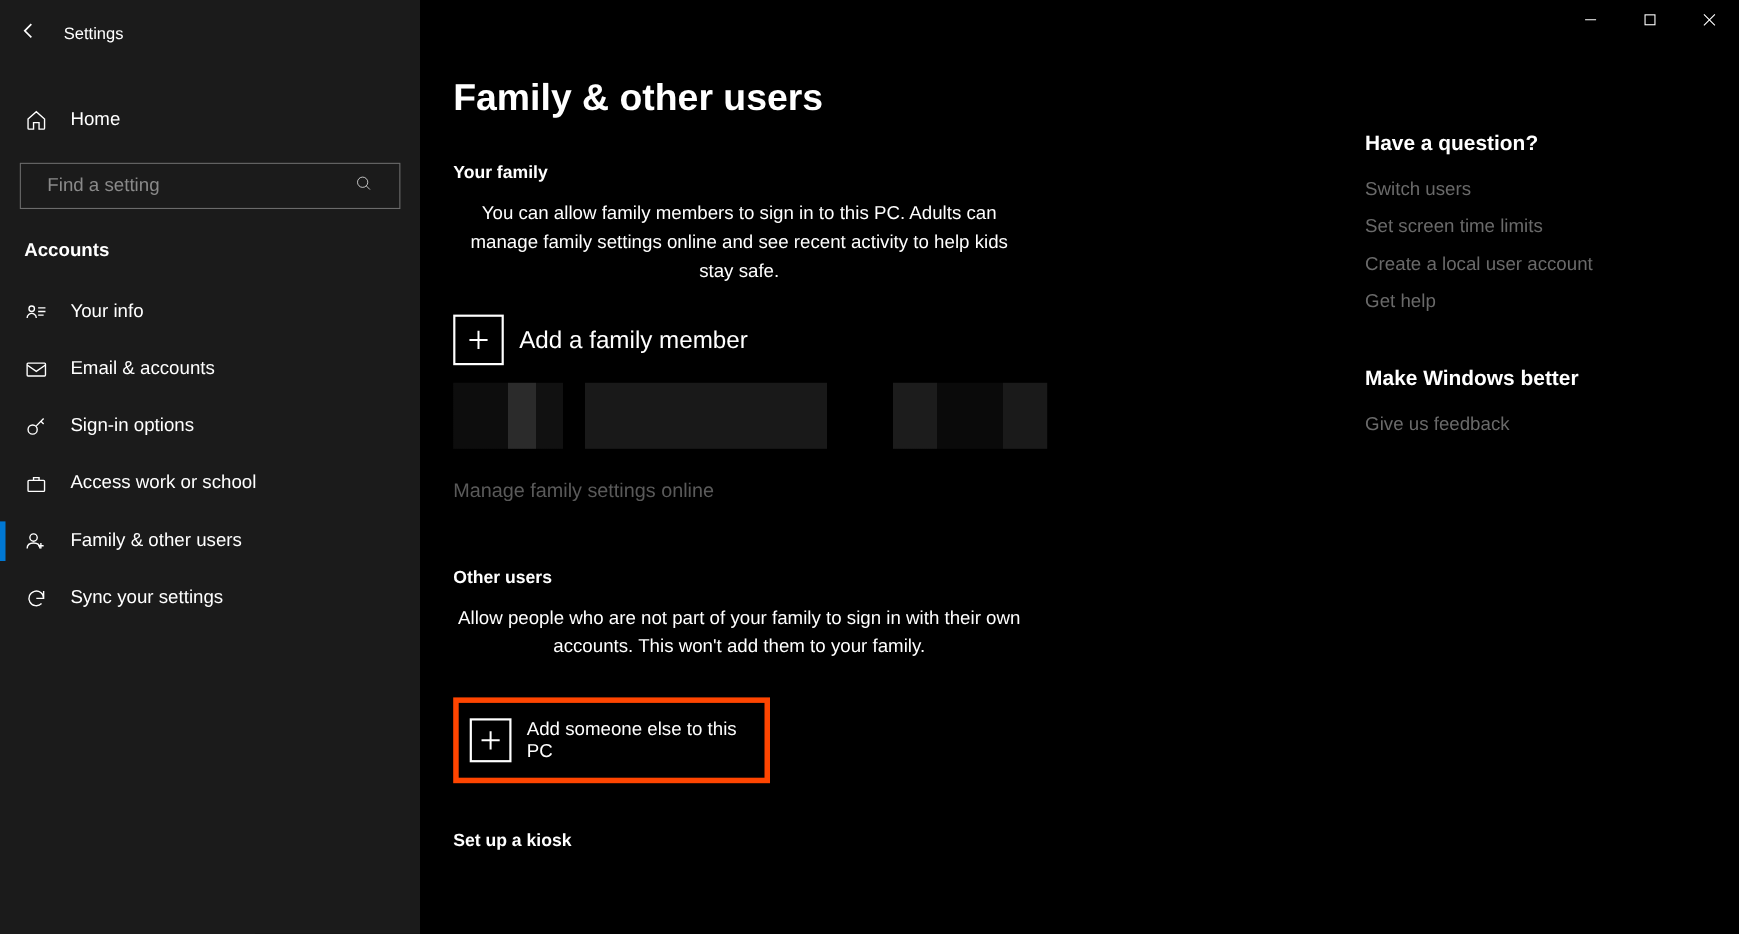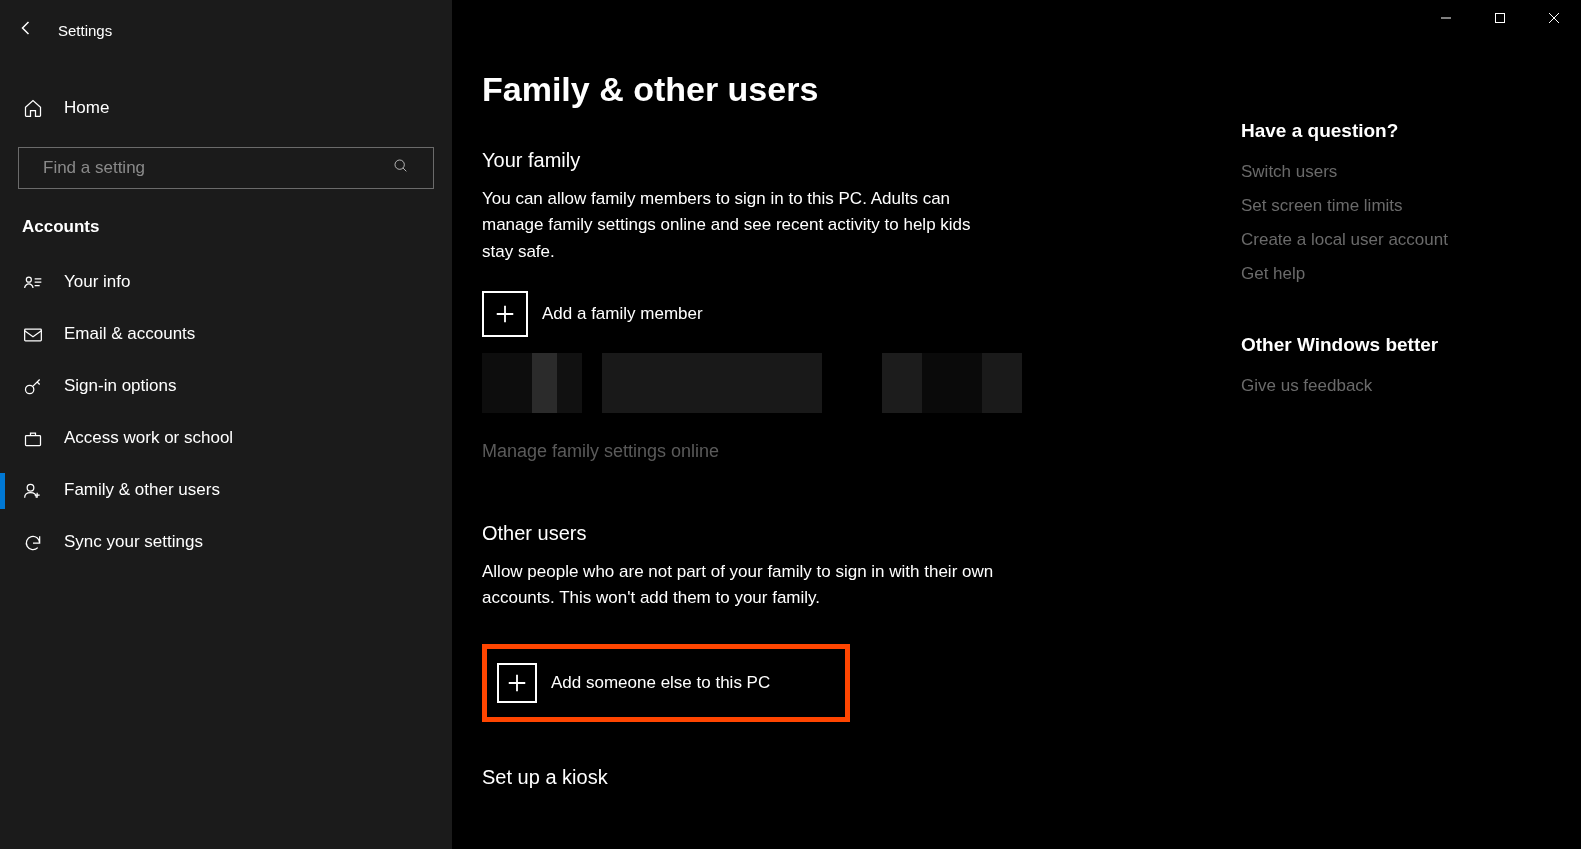--- a/index.html
+++ b/index.html
@@ -1,50 +1,50 @@
 <!DOCTYPE html>
 <html><head>
 <meta charset="utf-8">
 <style>
   * { margin:0; padding:0; box-sizing:border-box; font-family:"Segoe UI",sans-serif; }
   html,body { width:1581px; height:849px; background:#000; color:#fff; overflow:hidden; }
   .window { width:100%; height:100%; display:flex; position:relative; }
-  .sidebar { width:452px; background:#1b1b1b; height:100%; padding-top:10px; }
+  .sidebar { width:382px; background:#1b1b1b; height:100%; padding-top:10px; }
   .titlebar { display:flex; align-items:center; gap:22px; padding:9px 18px 12px; }
   .back svg { width:18px; height:18px; }
   .app-title { font-size:15px; font-weight:400; color:#fff; }
   .home-row { display:flex; align-items:center; gap:20px; padding:14px 22px; margin-top:30px; cursor:pointer; }
   .home-row .lbl { font-size:17px; }
   .search-wrap { margin:14px 18px 0; }
   .search { display:flex; align-items:center; border:1.5px solid #6b6b6b; background:#1b1b1b; height:42px; padding:0 24px; }
   .search input { flex:1; background:transparent; border:none; outline:none; color:#fff; font-size:17px; }
   .search input::placeholder { color:#8a8a8a; }
   .search svg { width:16px; height:16px; }
   .cat-label { font-size:17px; font-weight:700; padding:28px 22px 20px; }
   .nav-item { display:flex; align-items:flex-start; gap:20px; padding:15px 22px; cursor:pointer; position:relative; font-size:17px; }
   .nav-item.sel::before { content:""; position:absolute; left:0; top:8px; bottom:8px; width:5px; background:#0078d4; }
   .icon { width:22px; height:22px; display:flex; align-items:center; justify-content:center; }
   .icon svg { width:20px; height:20px; stroke:#fff; fill:none; stroke-width:1.5; }
 
   .main { flex:1; background:#000; position:relative; padding:70px 30px 0 30px; display:flex; }
   .content { width:760px; }
   h1 { font-size:34px; font-weight:600; margin-bottom:40px; }
-  h2 { font-size:20px; font-weight:400; margin-bottom:14px; }
-  .desc { font-size:17px; color:#fff; line-height:1.55; max-width:520px; margin-bottom:26px; }
+  h2 { font-size:16px; font-weight:700; margin-bottom:14px; }
+  .desc { font-size:17px; color:#fff; line-height:1.55; max-width:520px; margin-bottom:26px;text-align:center; }
   .add-row { display:flex; align-items:center; gap:14px; cursor:pointer; margin-bottom:16px; }
   .plus-box { width:46px; height:46px; border:2px solid #fff; display:flex; align-items:center; justify-content:center; }
   .plus-box svg { width:22px; height:22px; stroke:#fff; stroke-width:2; }
-  .add-row .lbl { font-size:17px; }
+  .add-row .lbl { font-size:22px; }
   .redacted { width:540px; height:60px; margin-top:10px; margin-bottom:28px;
     background:
       linear-gradient(90deg,#0d0d0d 0 50px,#2b2b2b 50px 75px,#111 75px 100px,#000 100px 120px,#191919 120px 340px,#000 340px 400px,#1c1c1c 400px 440px,#0a0a0a 440px 500px,#1a1a1a 500px 540px),
       #000; }
   .link-muted { font-size:18px; color:#5a5a5a; margin-bottom:50px; cursor:pointer; display:inline-block; }
   .section { margin-bottom:10px; }
-  .highlight { border:5px solid #ff4500; padding:14px 10px; display:inline-flex; align-items:center; gap:14px; margin-top:6px; margin-bottom:34px; width:368px; cursor:pointer; }
+  .highlight { border:5px solid #ff4500; padding:14px 10px; display:inline-flex; align-items:center; gap:14px; margin-top:6px; margin-bottom:34px; width:288px; cursor:pointer; }
   .highlight .plus-box{ width:40px; height:40px;}
   .highlight .lbl { font-size:17px; }
 
   .aside { position:absolute; right:60px; top:120px; width:280px; }
   .aside h3 { font-size:19px; font-weight:600; margin-bottom:20px; }
   .aside a { display:block; font-size:17px; color:#6a6a6a; margin-bottom:14px; cursor:pointer; }
   .aside .group2 { margin-top:50px; }
 
   .win-controls { position:absolute; top:0; right:0; display:flex; }
   .win-btn { width:54px; height:36px; display:flex; align-items:center; justify-content:center; cursor:pointer; }
@@ -179,21 +179,21 @@
       <h2>Set up a kiosk</h2>
     </div>
 
     <div class="aside">
       <h3>Have a question?</h3>
       <a>Switch users</a>
       <a>Set screen time limits</a>
       <a>Create a local user account</a>
       <a>Get help</a>
       <div class="group2">
-        <h3>Other Windows better</h3>
+        <h3>Make Windows better</h3>
         <a>Give us feedback</a>
       </div>
     </div>
 
     <div class="win-controls">
       <div class="win-btn">
           <svg viewBox="0 0 12 12">
             <path d="M1 6h10"></path>
           </svg>
         </div>

